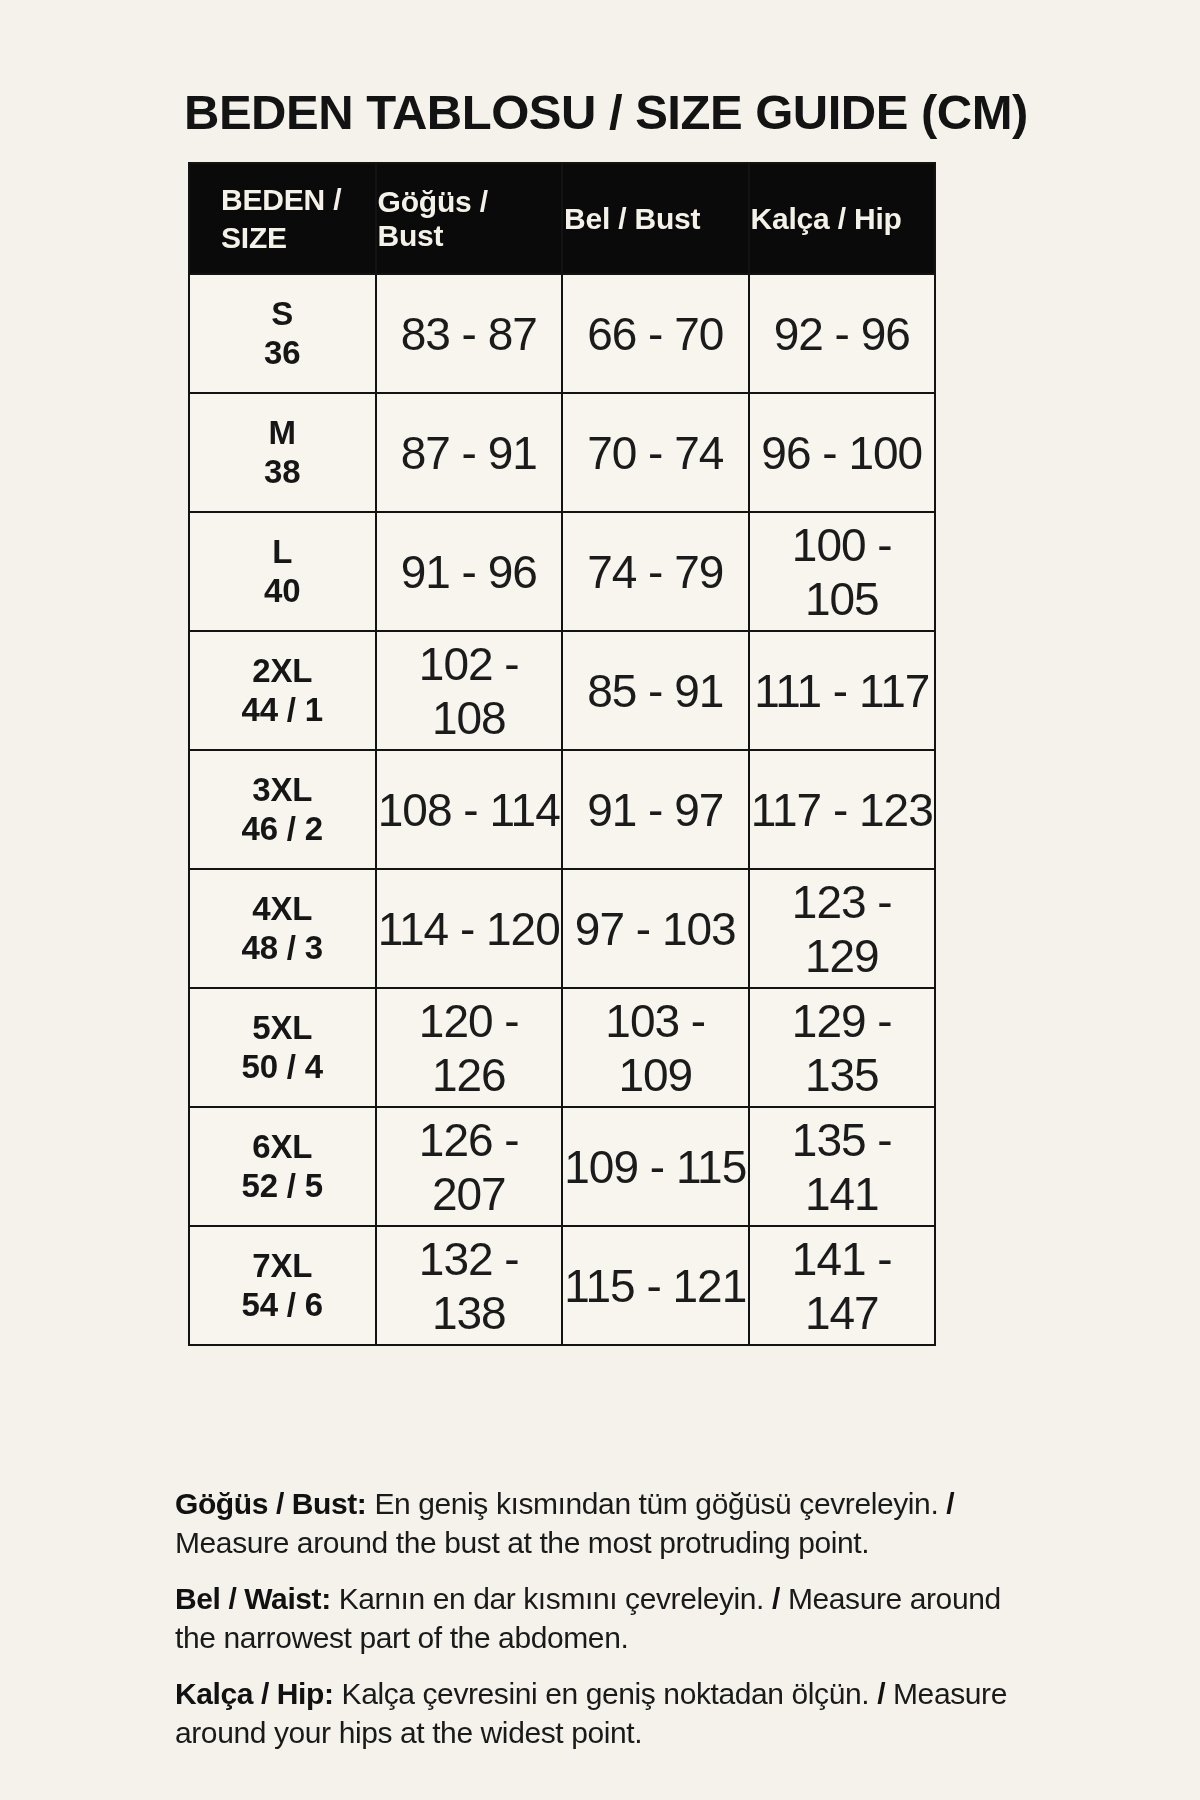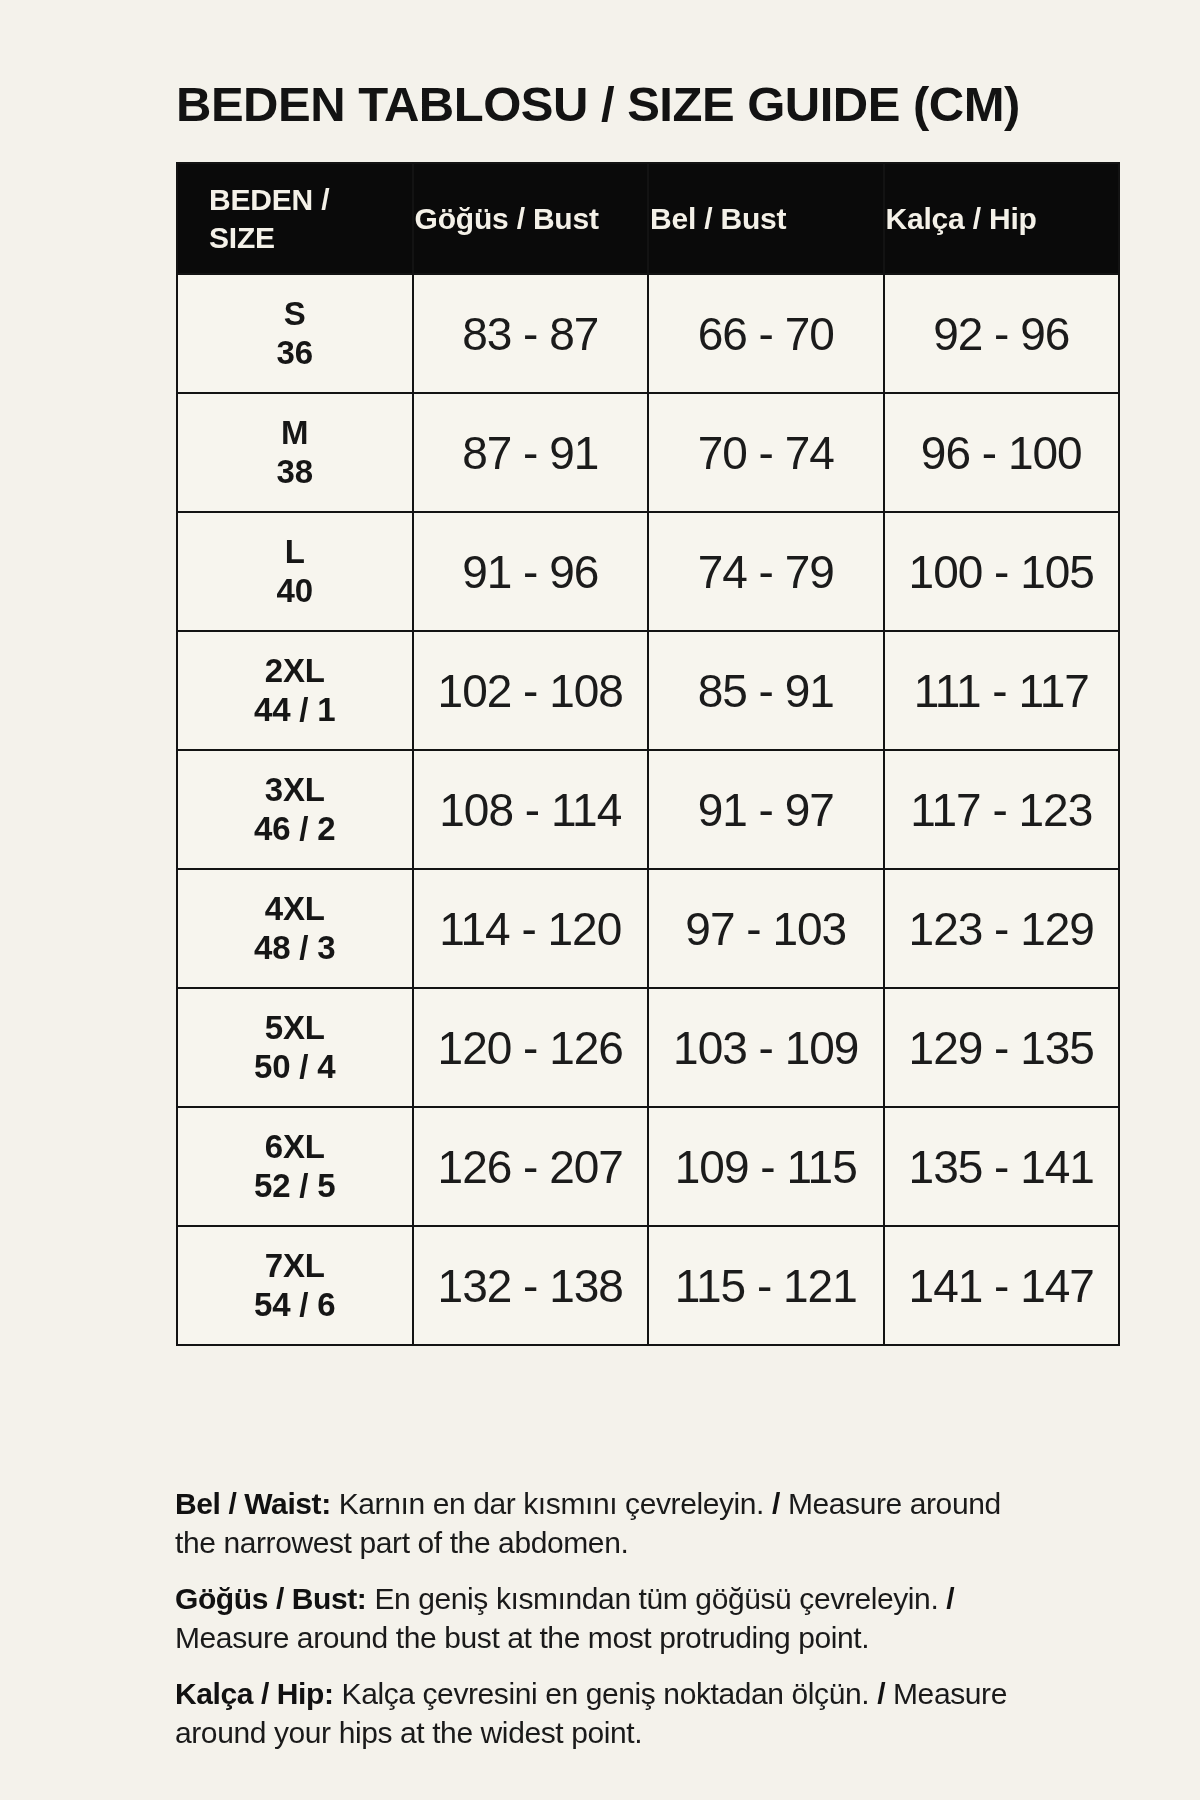--- a/index.html
+++ b/index.html
@@ -8,32 +8,32 @@
     height: 1800px;
     position: relative;
     background: #f4f2eb;
     font-family: "Liberation Sans", sans-serif;
     overflow: hidden;
   }
   .title {
     position: absolute;
     left: 176px;
     top: 76px;
-    margin: 0;
+    margin: 8px;
     font-size: 49px;
     font-weight: bold;
     letter-spacing: -0.5px;
     color: #131313;
     white-space: nowrap;
   }
   table.size-table {
     position: absolute;
-    left: 176px;
+    left: 188px;
     top: 162px;
-    width: 944px;
+    width: 748px;
     border-collapse: collapse;
     table-layout: fixed;
   }
   .size-table th, .size-table td {
     border: 2px solid #131313;
     box-sizing: border-box;
     vertical-align: middle;
   }
   .size-table thead tr { height: 111px; }
   .size-table tbody tr { height: 119px; }
@@ -173,16 +173,16 @@
           <div>54 / 6</div>
         </td>
         <td class="val-cell">132 - 138</td>
         <td class="val-cell">115 - 121</td>
         <td class="val-cell">141 - 147</td>
       </tr>
     </tbody>
 </table>
 
 <div class="notes">
+  <p><strong>Göğüs / Bust:</strong> <span>En geniş kısmından tüm göğüsü çevreleyin.</span> <strong>/</strong> <span>Measure around the bust at the most protruding point.</span></p>
   <p><strong>Bel / Waist:</strong> <span>Karnın en dar kısmını çevreleyin.</span> <strong>/</strong> <span>Measure around the narrowest part of the abdomen.</span></p>
-  <p><strong>Göğüs / Bust:</strong> <span>En geniş kısmından tüm göğüsü çevreleyin.</span> <strong>/</strong> <span>Measure around the bust at the most protruding point.</span></p>
   <p><strong>Kalça / Hip:</strong> <span>Kalça çevresini en geniş noktadan ölçün.</span> <strong>/</strong> <span>Measure around your hips at the widest point.</span></p>
 </div>
 
 </body></html>

